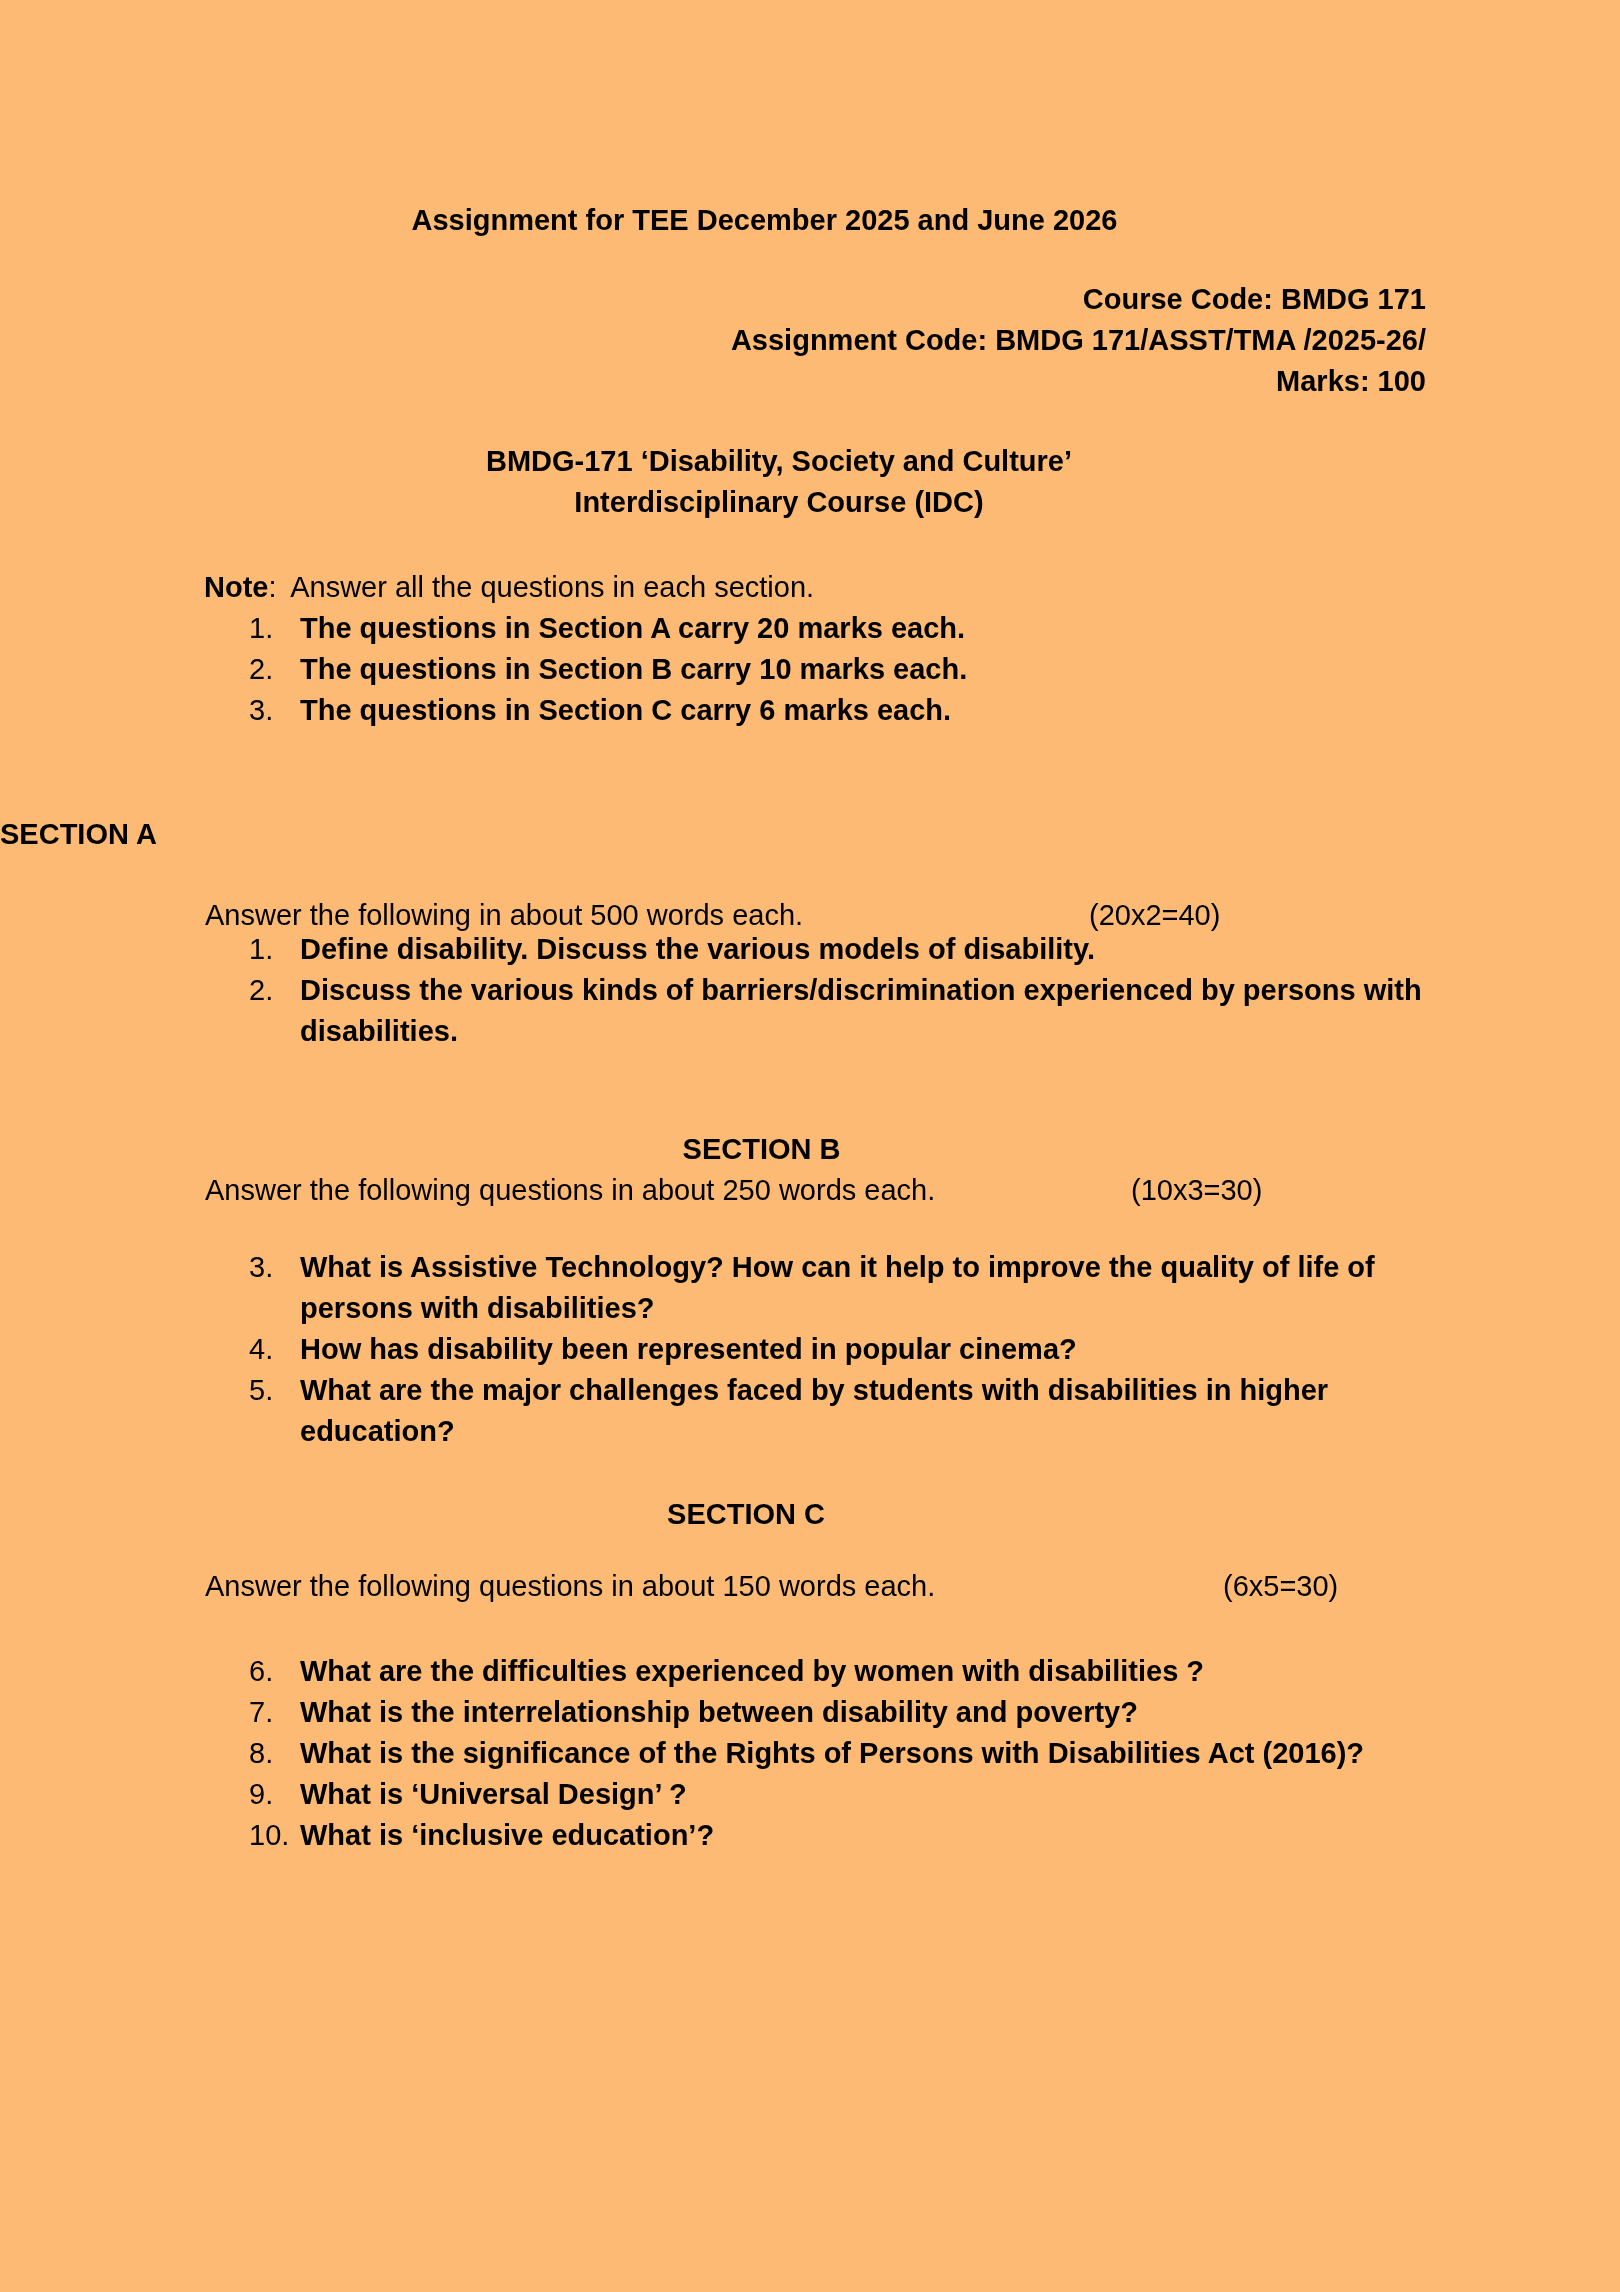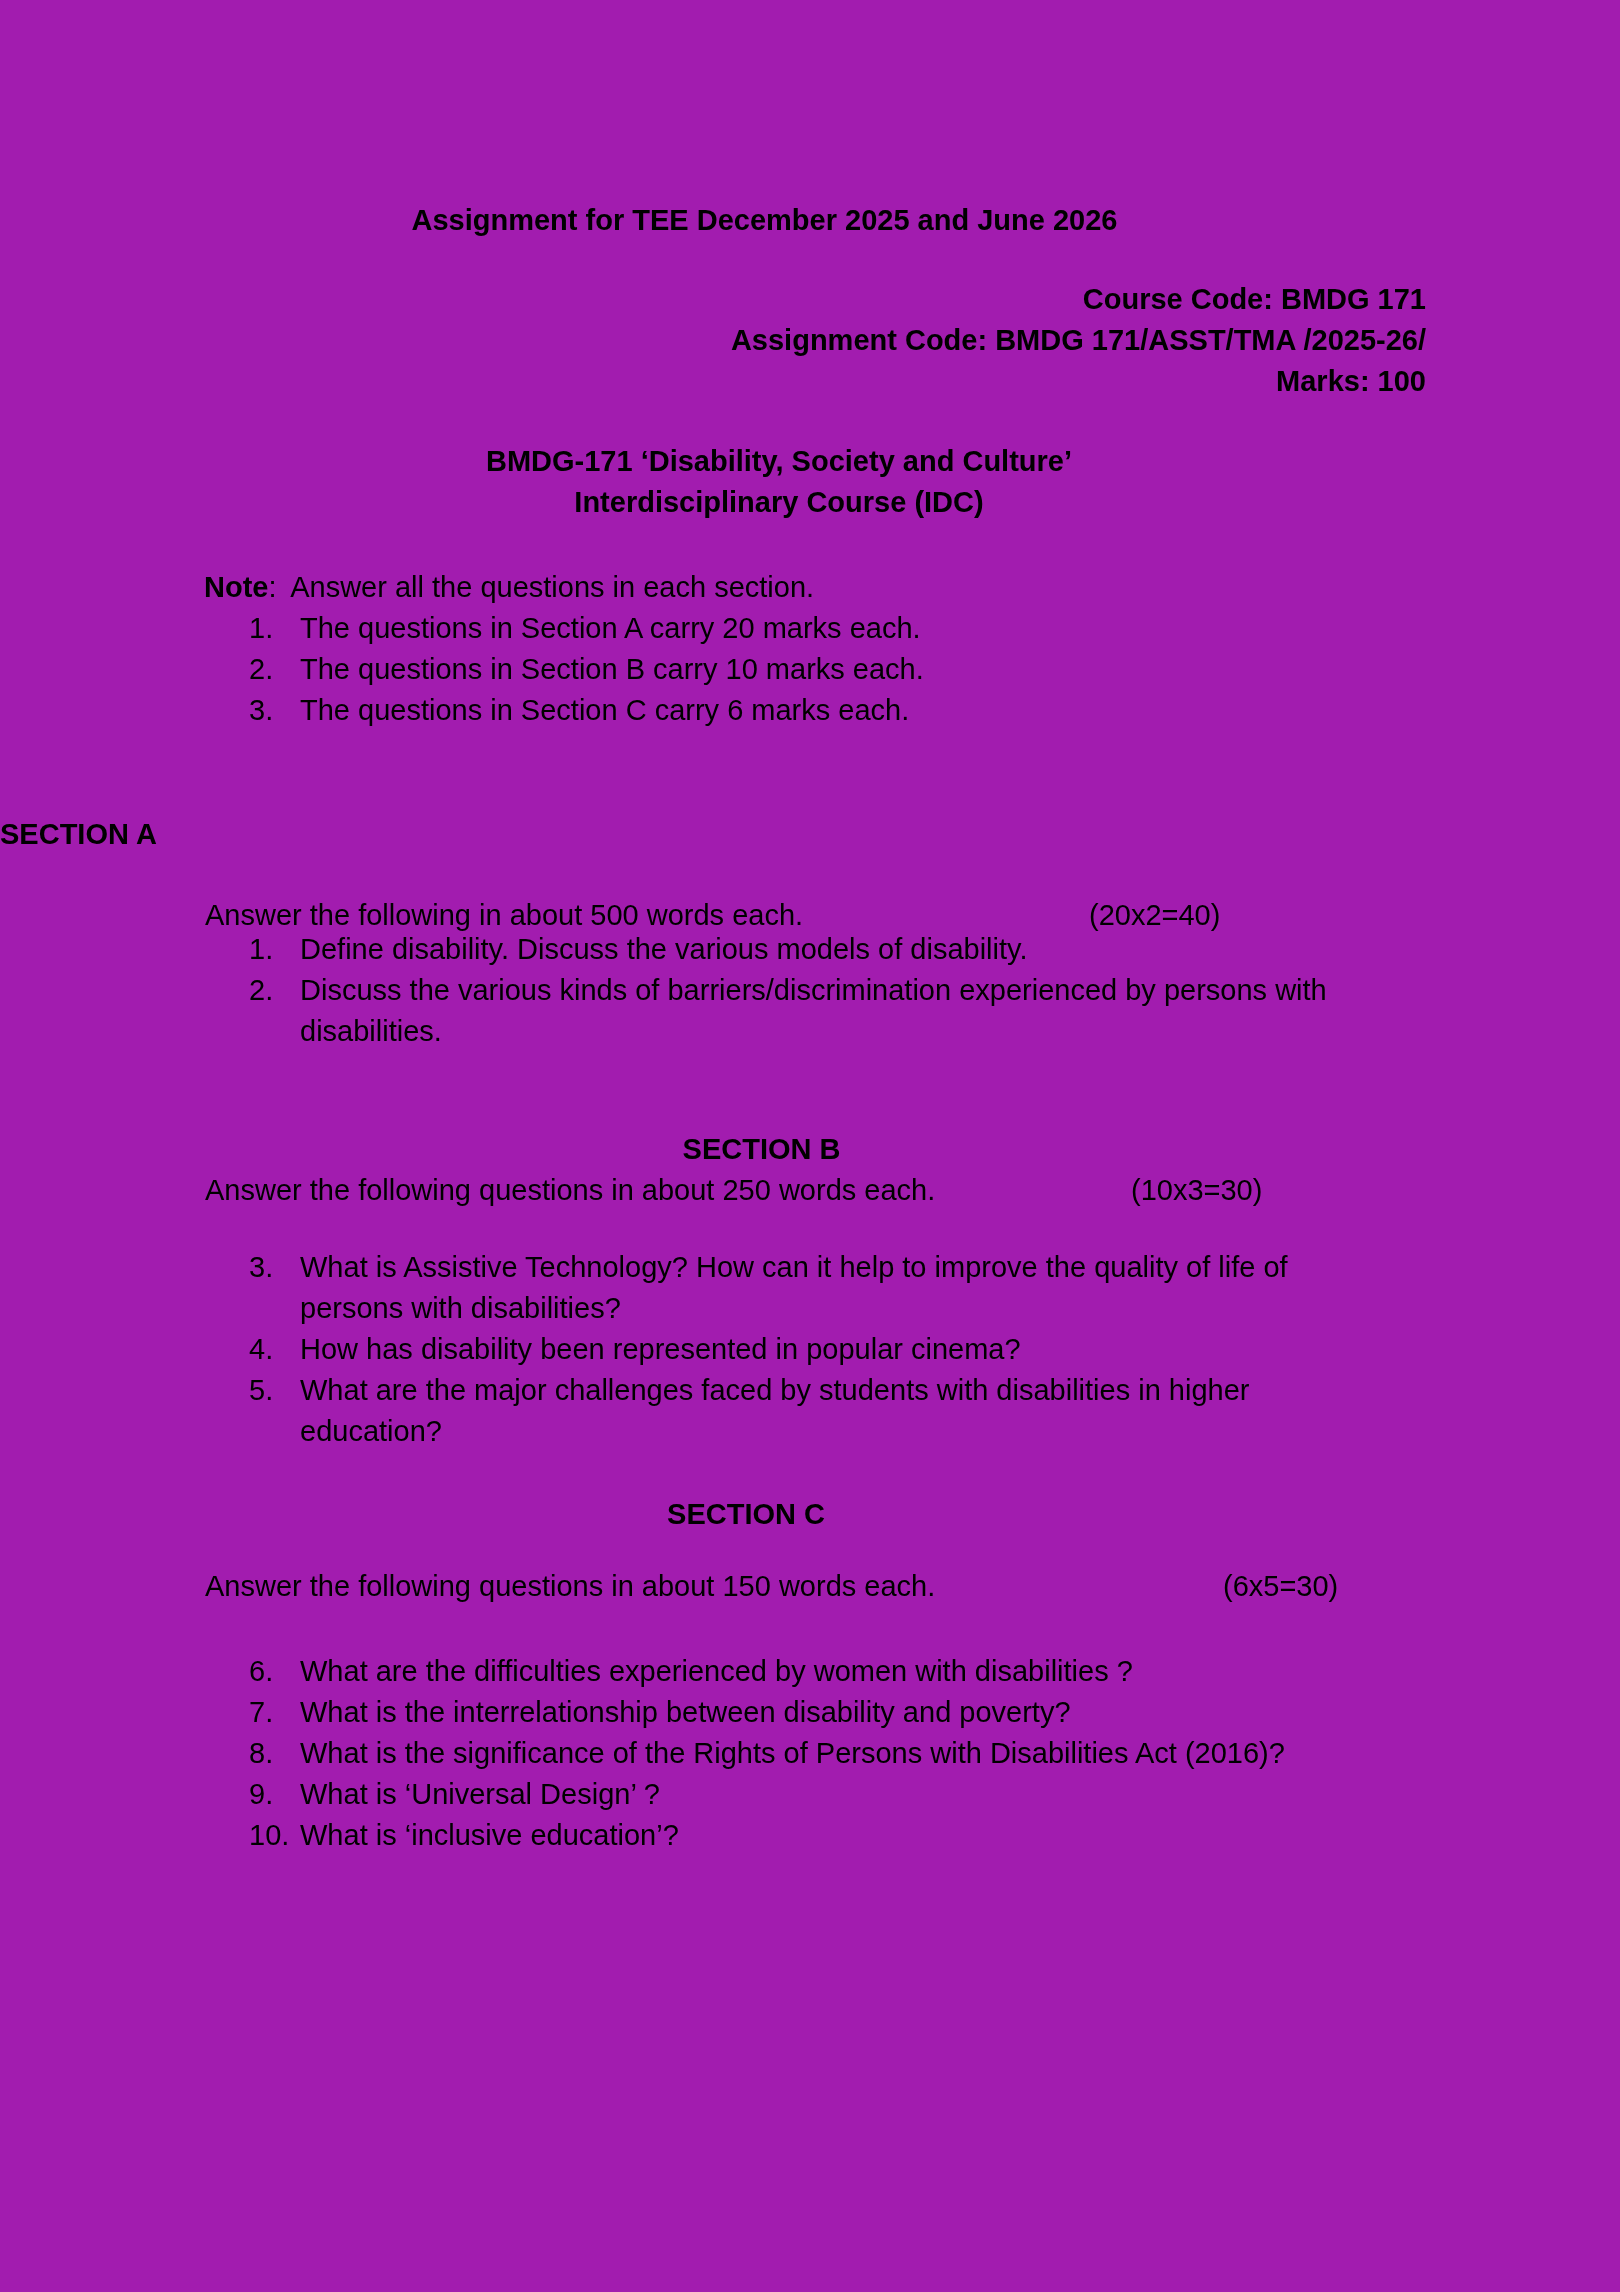--- a/index.html
+++ b/index.html
@@ -1,20 +1,20 @@
 <!DOCTYPE html>
 <html><head>
 <meta charset="utf-8">
 <style>
   html, body { margin: 0; padding: 0; background: #ffffff; }
   .page {
     position: relative;
     width: 1620px;
     height: 2293px;
-    background: #a21caf;
+    background: #fdba74;
     color: #000000;
     font-family: "Liberation Sans", sans-serif;
     font-size: 29px;
     line-height: 41px;
     overflow: hidden;
   }
   .abs { position: absolute; }
   .bold { font-weight: bold; }
 
   
@@ -41,21 +41,21 @@
   .marks-c { position: absolute; left: 1223px; top: 0; }
 
   
   .rows { left: 0; width: 1620px; }
   .rows-note { position: static; }
   .rows-qa { top: 929px; }
   .rows-qb { top: 1247px; }
   .rows-qc { top: 1651px; }
   .row { display: flex; align-items: flex-start; }
   .row .num { flex: none; width: 51px; margin-left: 249px; }
-  .row .txt { flex: none; white-space: pre-line; }
+  .row .txt { flex: none; white-space: pre-line; font-weight: bold; }
 </style>
 </head>
 <body>
 
 <div class="page">
 
   <div class="abs doc-title">Assignment for TEE December 2025 and June 2026</div>
 
   <div class="abs codes-block">
     <div>Course Code: BMDG 171</div>

